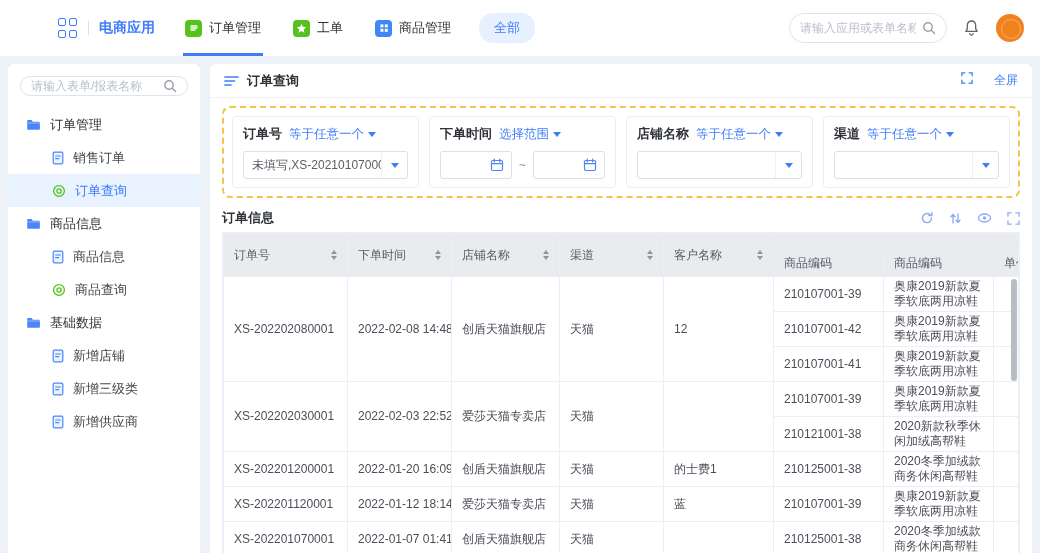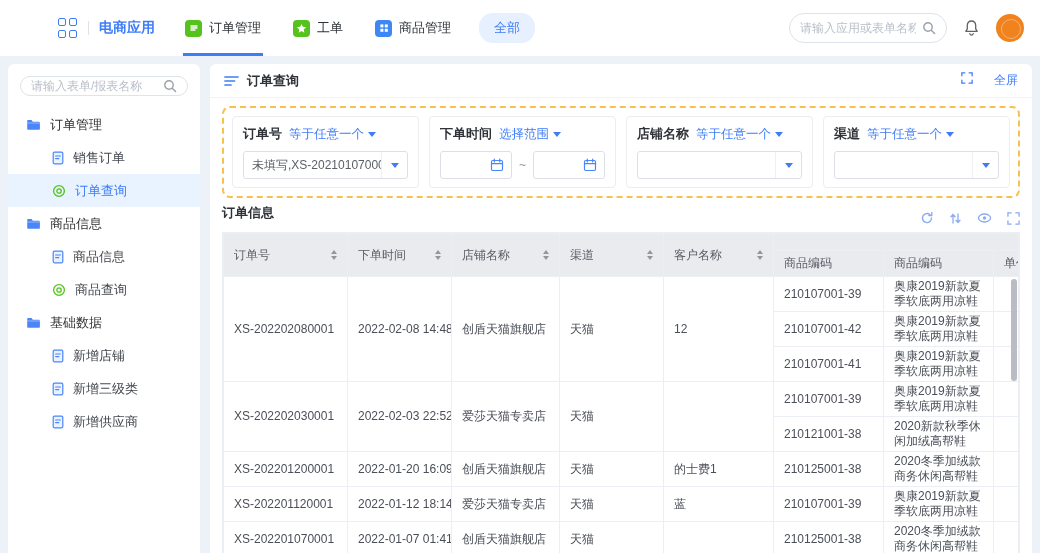--- a/index.html
+++ b/index.html
@@ -55,21 +55,21 @@
   .selectbox{flex:1;min-width:0;height:28px;border:1px solid #dcdfe6;border-radius:3px;display:flex;align-items:stretch;cursor:pointer}
   .selectbox .val{flex:1;min-width:0;display:flex;align-items:center;padding:0 8px;font-size:12px;color:#5a5e66;
                   white-space:nowrap;overflow:hidden}
   .arrow-seg{width:26px;border-left:1px solid #eef0f3;display:flex;align-items:center;justify-content:center}
   .dateinput{flex:1;min-width:0;height:28px;border:1px solid #dcdfe6;border-radius:3px;display:flex;align-items:center;
              padding:0 7px;cursor:text}
   .dateinput .cal{margin-left:auto;display:flex}
   .tilde{margin:0 7px;color:#909399;font-size:12px}
   
   .grid-section{flex:1;min-height:0;margin:2px 12px 0;display:flex;flex-direction:column}
-  .grid-title-row{flex:0 0 28px;display:flex;}
+  .grid-title-row{flex:0 0 28px;display:flex;align-items:center}
   .grid-title{font-size:13px;font-weight:700;color:#2f3338}
   .grid-icons{margin-left:auto;display:flex;gap:15px;align-items:center}
   .grid-icons .iconbtn{color:#8aabf3}
   .table-wrap{position:relative;border:1px solid #ebeef5;border-bottom:none}
   table{width:100%;border-collapse:collapse;table-layout:fixed}
   th,td{border:1px solid #ebeef5}
   th{background:#e9ebef;font-size:12px;color:#575c64;font-weight:400;text-align:left;padding:0 10px;white-space:nowrap;overflow:hidden}
   th.sortable{cursor:pointer}
   .th-inner{display:flex;align-items:center;gap:6px}
   .sorters{margin-left:auto;display:flex;flex-direction:column;gap:2px;cursor:pointer}

